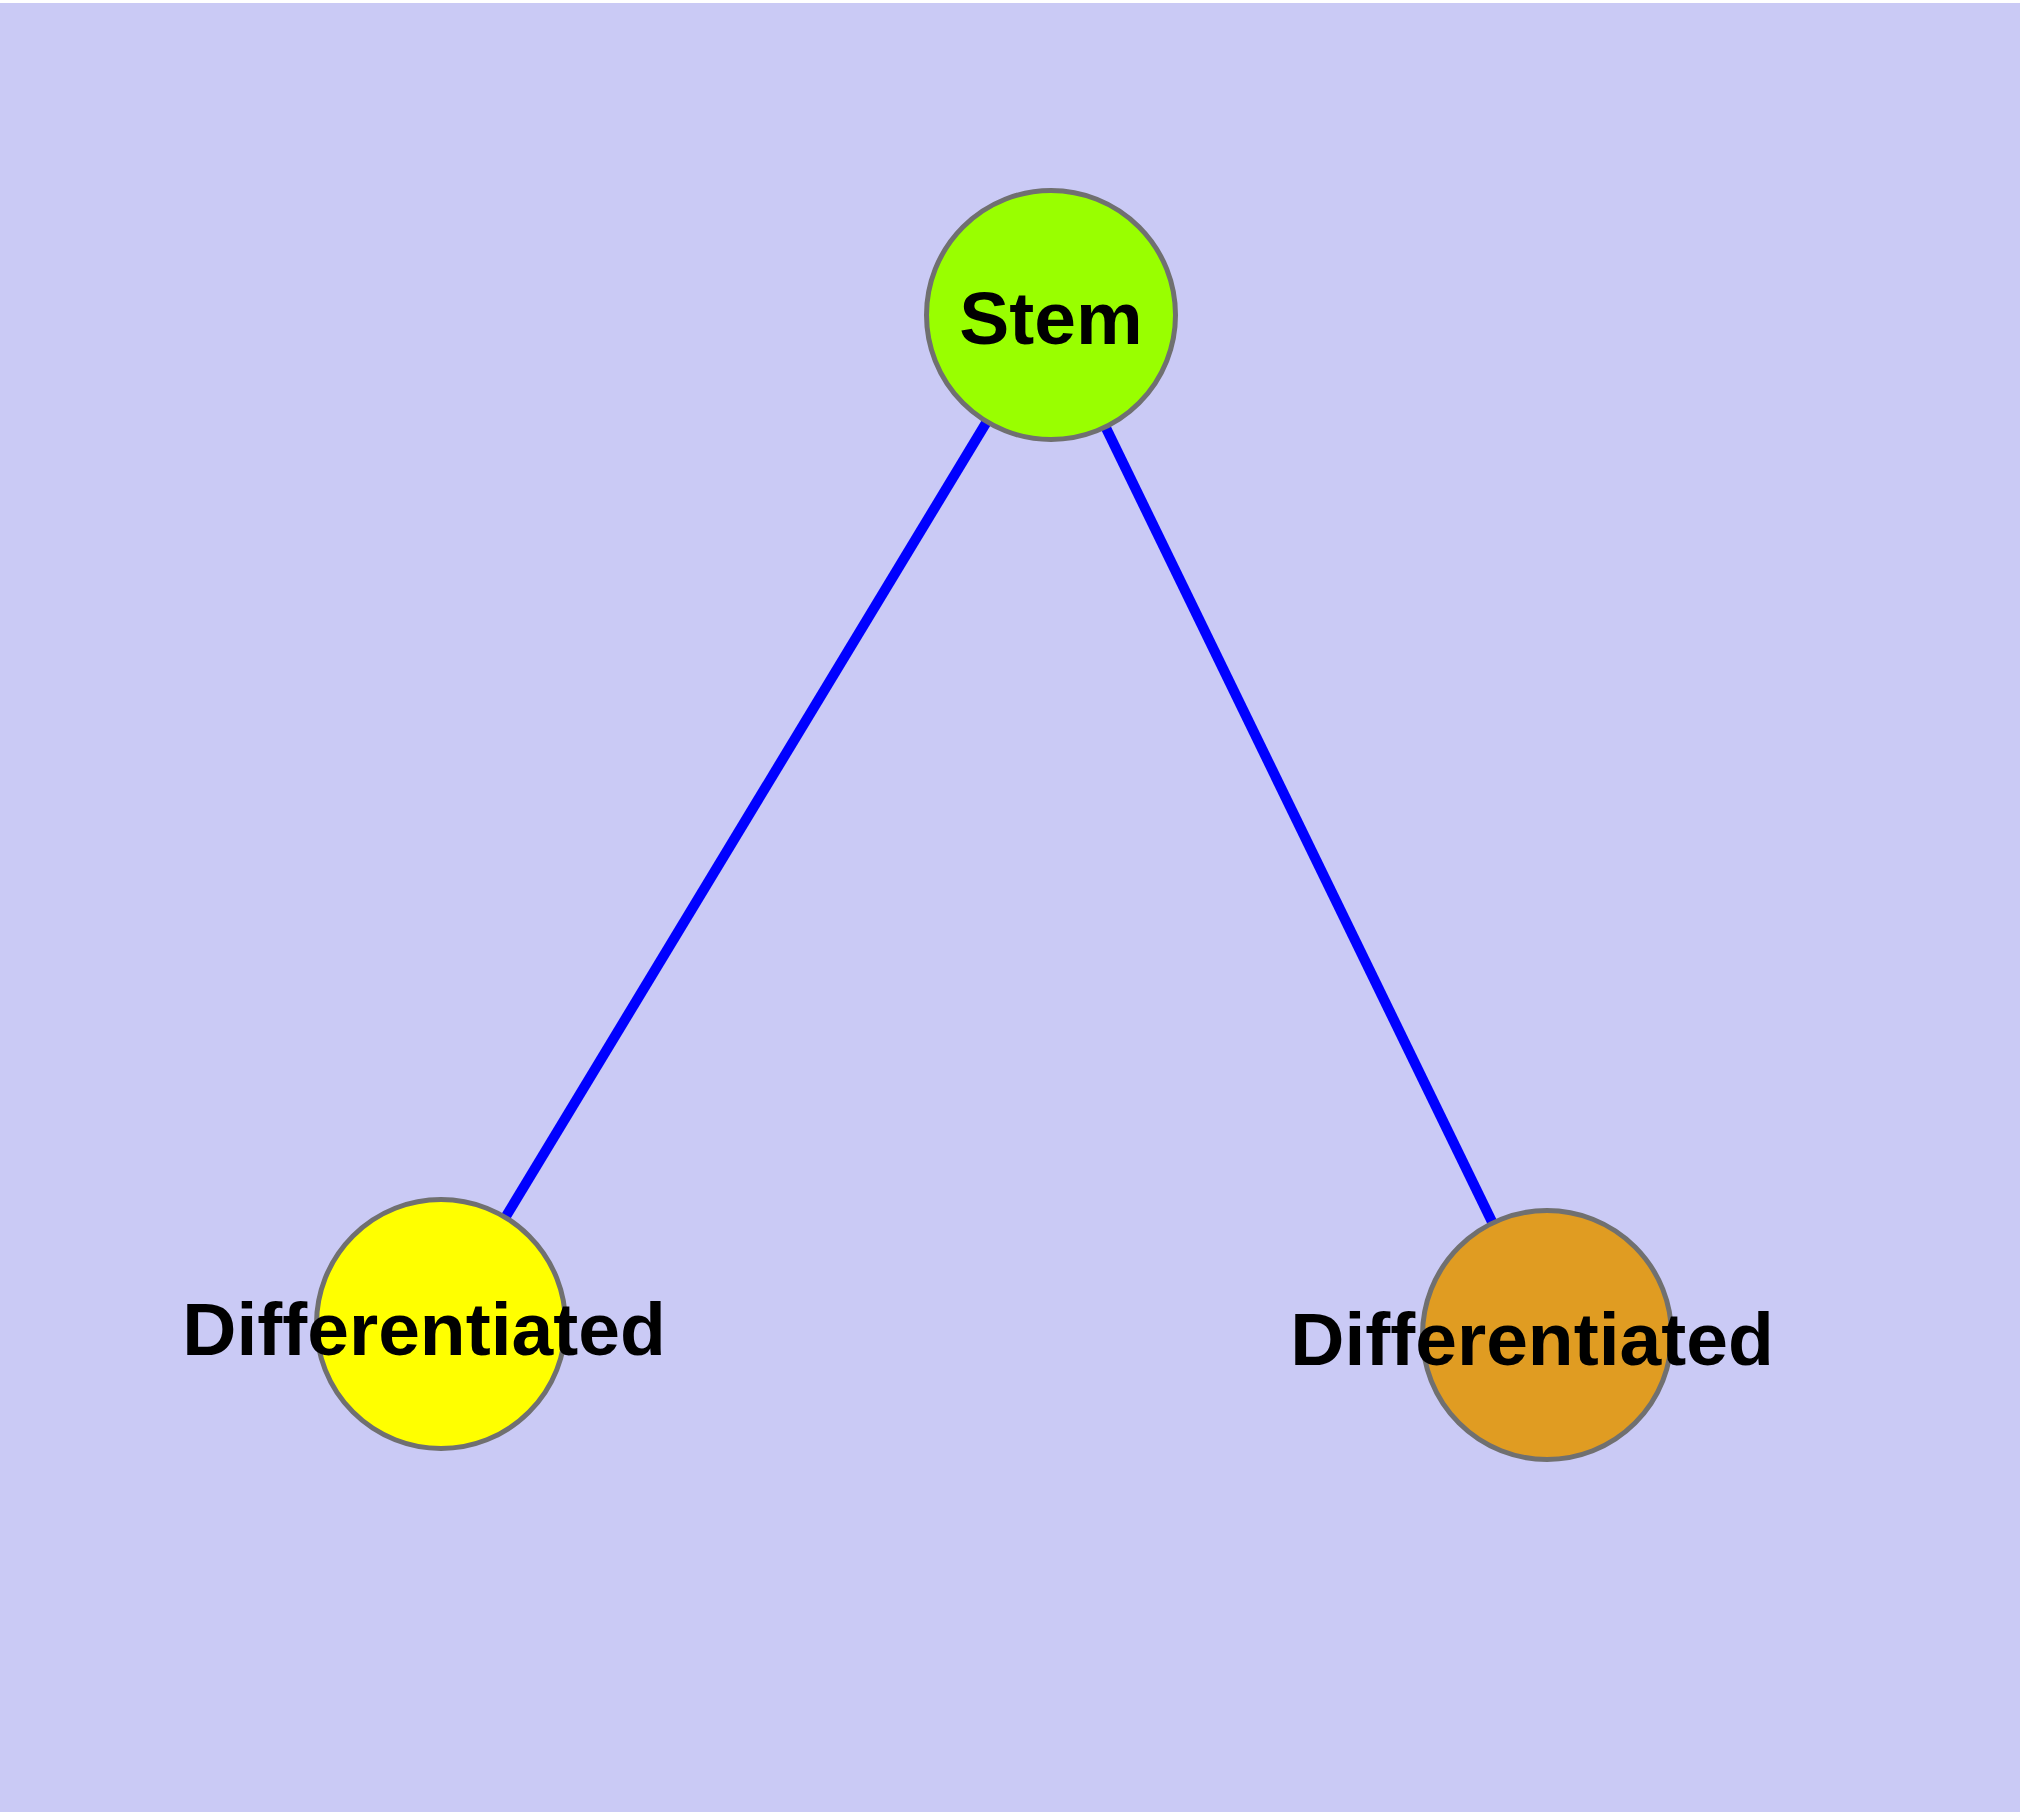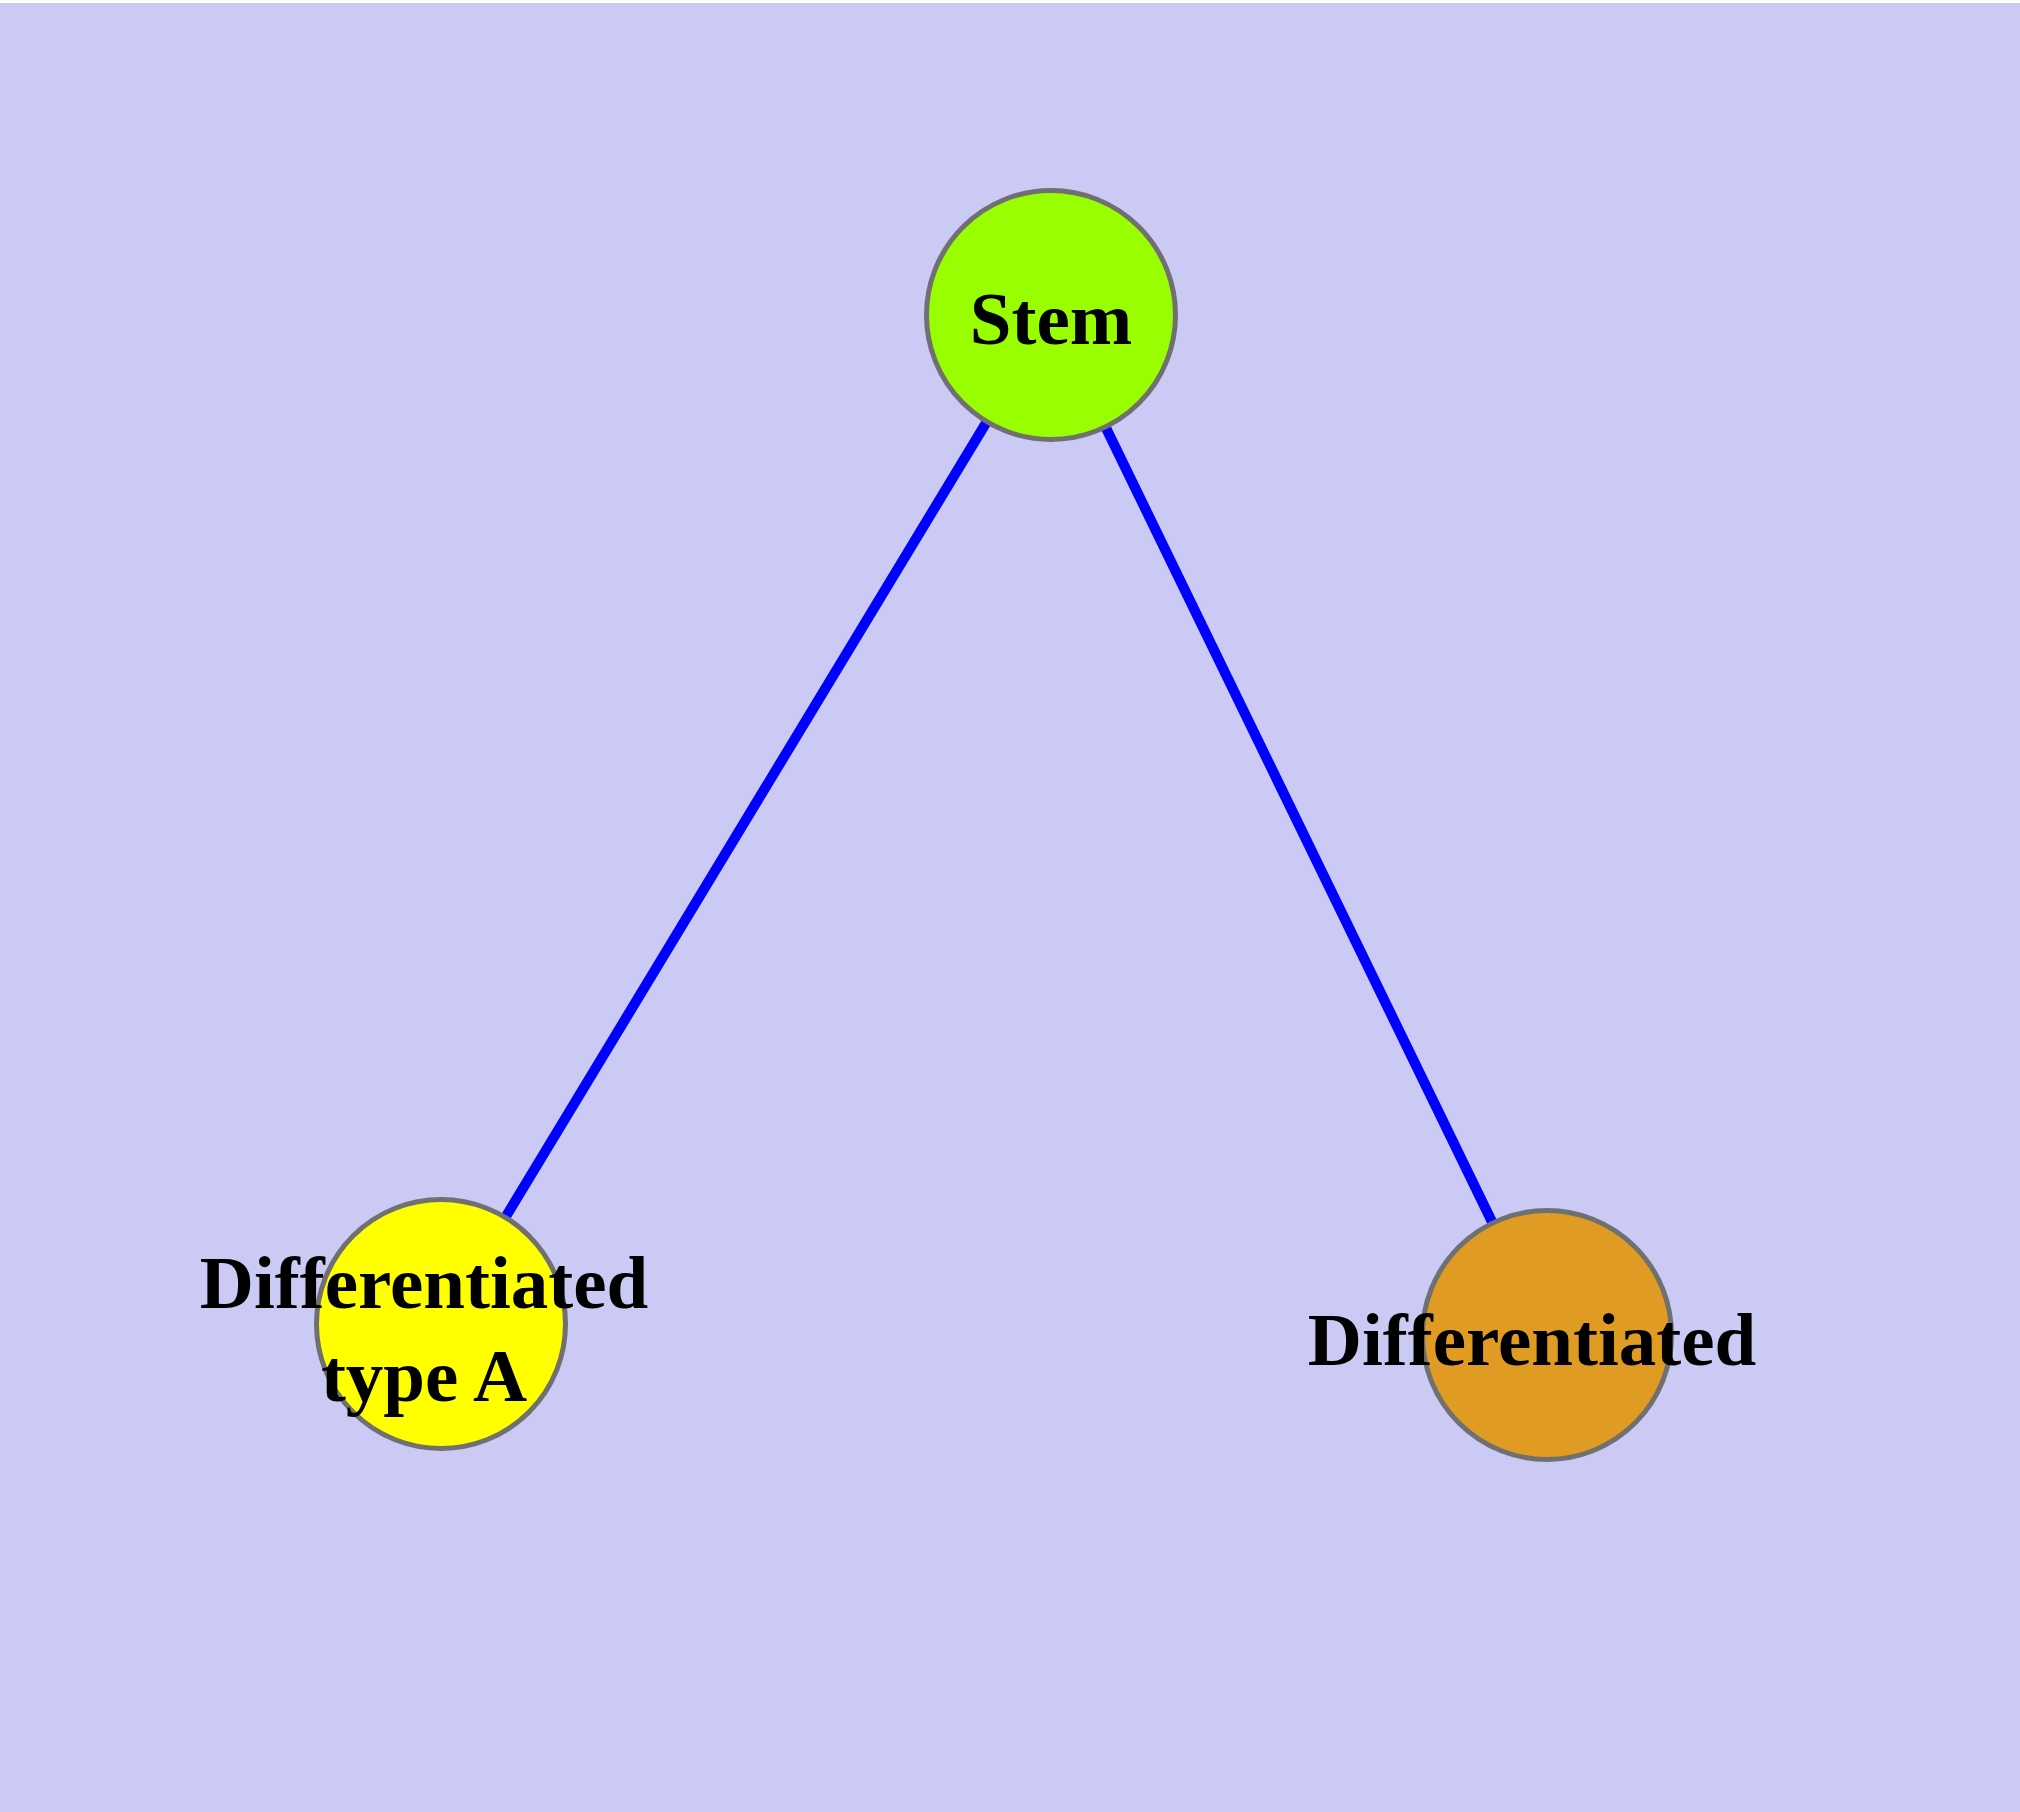--- a/index.html
+++ b/index.html
@@ -43,21 +43,20 @@
   }
   .node-label {
     position: absolute;
     transform: translate(-50%, -50%);
     text-align: center;
     white-space: nowrap;
     font-weight: bold;
     font-size: 75px;
     line-height: 93px;
     z-index: 3;
-    font-family: Liberation Serif, serif;
   }
   .node-label span {
     display: block;
   }
 </style>
 </head>
 <body>
 
 <div class="canvas" style="background: rgb(202, 202, 245);">
 
@@ -71,21 +70,20 @@
   <div class="node-circle" style="left: 1051px; top: 315px; height: 254px; width: 254px; background: rgb(153, 255, 0); border-color: rgb(112, 112, 112); border-width: 5.1px;"></div>
   <div class="node-circle" style="left: 441px; top: 1324px; height: 254px; width: 254px; background: rgb(255, 255, 0); border-color: rgb(112, 112, 112); border-width: 5.1px;"></div>
   <div class="node-circle" style="left: 1547px; top: 1335px; height: 254px; width: 254px; background: rgb(224, 156, 34); border-color: rgb(112, 112, 112); border-width: 5.1px;"></div>
 
   <div class="node-label" style="left: 1051px; top: 318px; color: rgb(0, 0, 0);">
     <span>Stem</span>
   </div>
 
   <div class="node-label" style="left: 424px; top: 1329px; color: rgb(0, 0, 0);">
     <span>Differentiated</span>
-    <span>type A</span>
   </div>
 
   <div class="node-label" style="left: 1532px; top: 1339px; color: rgb(0, 0, 0);">
     <span>Differentiated</span>
   </div>
 
 </div>
 
 
 </body></html>

